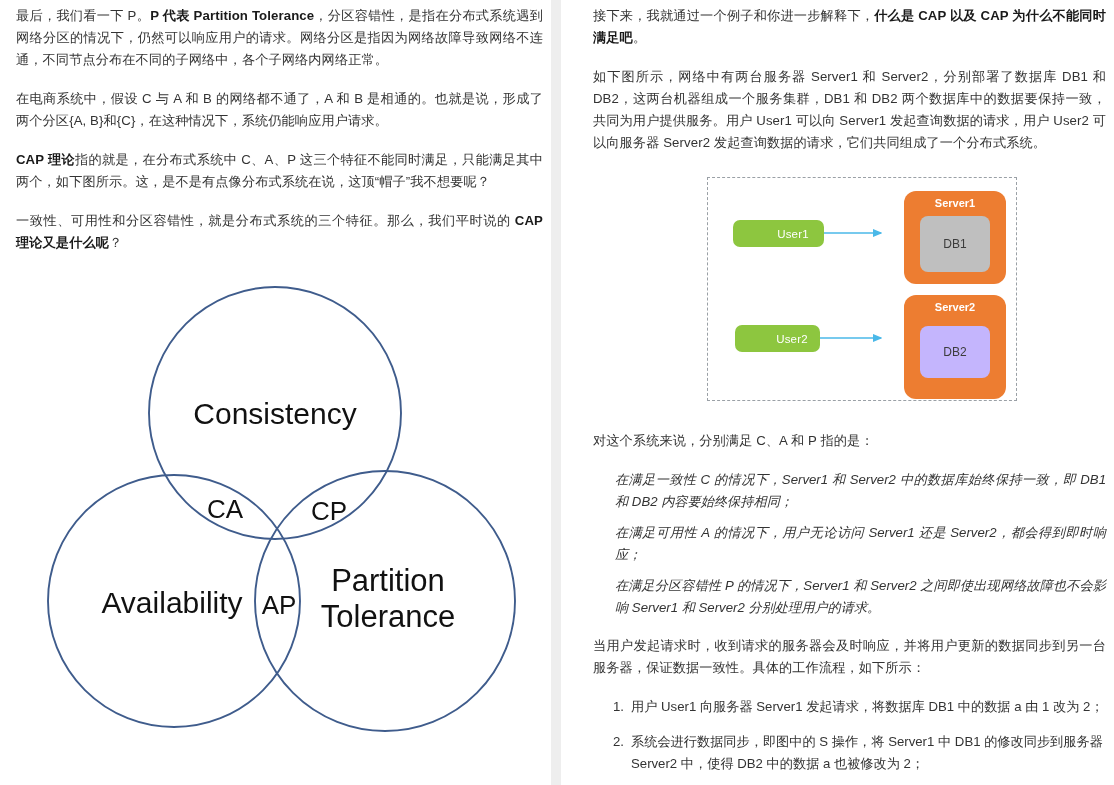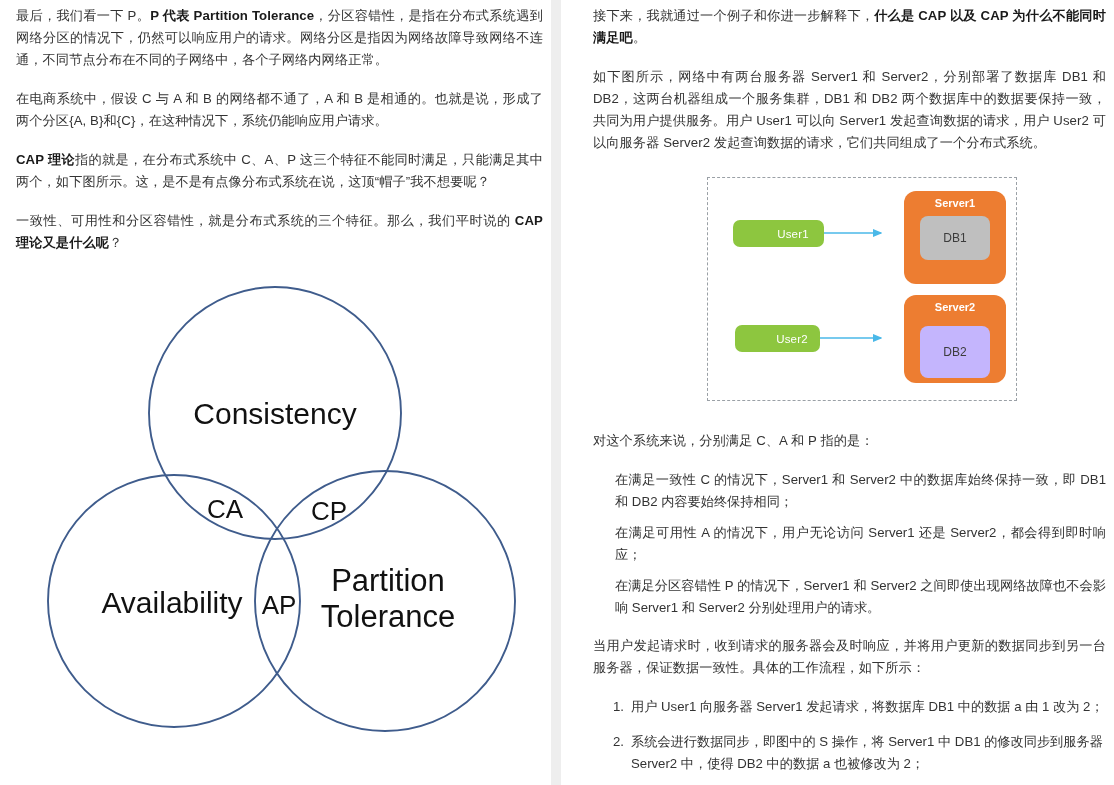--- a/index.html
+++ b/index.html
@@ -48,20 +48,21 @@
     line-height: 22px;
     color: #333333;
     text-align: justify;
     letter-spacing: 0.1px;
   }
   b.strong { font-weight: 700; color: #1a1a1a; }
 
   
   .indented-block {
     margin: 0 0 16px 22px;
+    font-style: italic;
   }
   .indented-block p {
     margin: 0 0 9px 0;
     font-size: 13.2px;
     line-height: 22px;
     color: #333333;
     text-align: justify;
   }
 
   
@@ -228,24 +229,24 @@
             <marker id="arrowhead" markerWidth="7" markerHeight="6" refX="6" refY="3" orient="auto">
               <polygon points="0 0, 7 3, 0 6" fill="#4ab8e8"></polygon>
             </marker>
           </defs>
           <line x1="202" y1="62" x2="288" y2="62" stroke="#4ab8e8" stroke-width="1.4" marker-end="url(#arrowhead)"></line>
           <line x1="204" y1="167" x2="288" y2="167" stroke="#4ab8e8" stroke-width="1.4" marker-end="url(#arrowhead)"></line>
         </svg>
 
         <div class="node-server" id="node-server1" style="left:295px; top:20px; width:102px; height:93px; background:#ed7d31;">
           <div class="server-title">Server1</div>
-          <div class="node-db" style="left:16px; top:25px; width:70px; height:44px; background:#bfbfbf;">DB1</div>
-        </div>
-
-        <div class="node-server" id="node-server2" style="left:295px; top:124px; width:102px; height:88px; background:#ed7d31;">
+          <div class="node-db" style="left:16px; top:25px; width:70px; height:56px; background:#bfbfbf;">DB1</div>
+        </div>
+
+        <div class="node-server" id="node-server2" style="left:295px; top:124px; width:102px; height:104px; background:#ed7d31;">
           <div class="server-title">Server2</div>
           <div class="node-db" style="left:16px; top:31px; width:70px; height:52px; background:#c4b5fd;">DB2</div>
         </div>
 
         <div class="node-user" id="node-user1" style="left:140px; top:49px; width:62px; height:27px; background:#8dc63f;">User1</div>
 
         <div class="node-user" id="node-user2" style="left:142px; top:154px; width:56px; height:27px; background:#8dc63f;">User2</div>
       </div>
 
       <p class="para" id="p-cap-leadin"><span>对这个系统来说，分别满足 C、A 和 P 指的是：</span></p>

